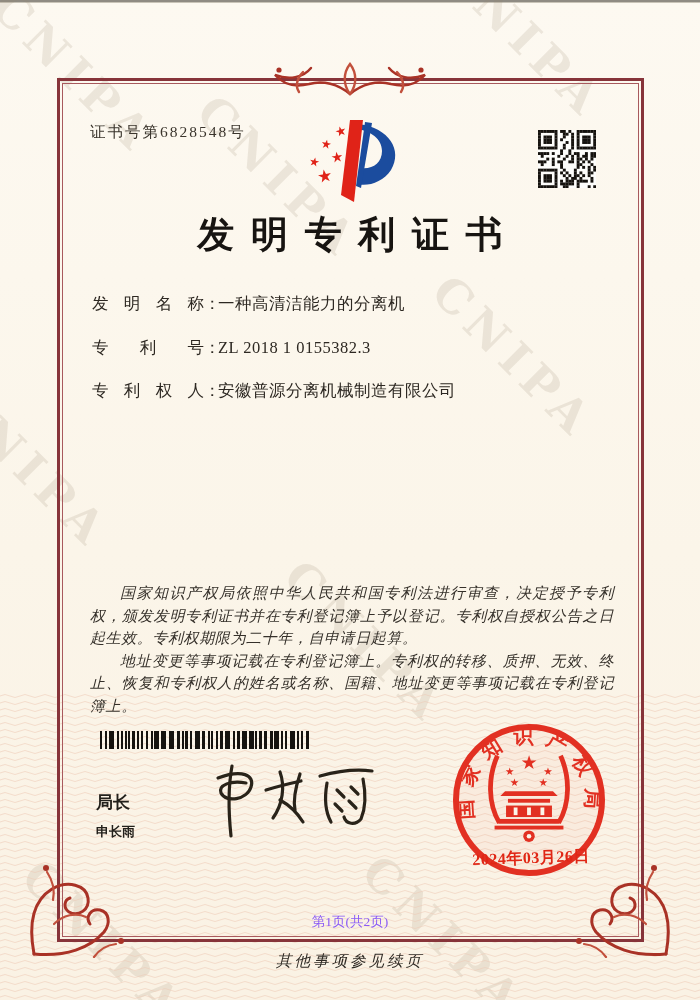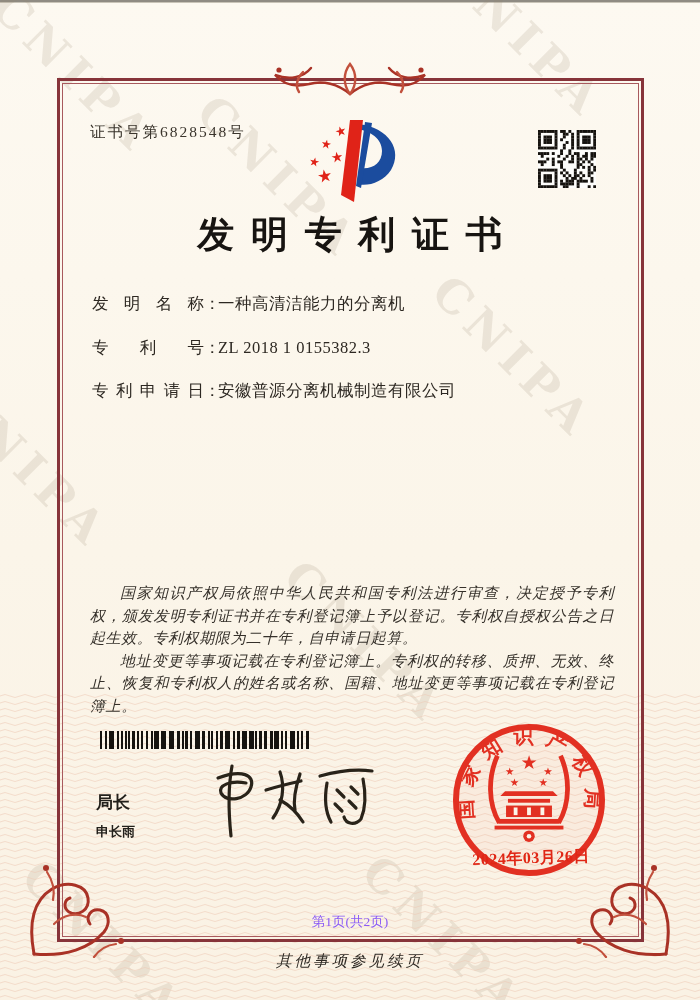--- a/index.html
+++ b/index.html
@@ -421,21 +421,21 @@
 <div class="abs title">发明专利证书</div>
 
 <div class="abs fields">
   <div class="field-row">
     <span class="f-label">发明名称</span><span class="f-colon">：</span><span class="f-value">一种高清洁能力的分离机</span>
   </div>
   <div class="field-row">
     <span class="f-label">专利号</span><span class="f-colon">：</span><span class="f-value">ZL 2018 1 0155382.3</span>
   </div>
   <div class="field-row">
-    <span class="f-label">专利申请日</span><span class="f-colon">：</span><span class="f-value">安徽普源分离机械制造有限公司</span>
+    <span class="f-label">专利权人</span><span class="f-colon">：</span><span class="f-value">安徽普源分离机械制造有限公司</span>
   </div>
 </div>
 
 <div class="abs paras">
   <p>国家知识产权局依照中华人民共和国专利法进行审查，决定授予专利权，颁发发明专利证书并在专利登记簿上予以登记。专利权自授权公告之日起生效。专利权期限为二十年，自申请日起算。</p>
   <p>地址变更等事项记载在专利登记簿上。专利权的转移、质押、无效、终止、恢复和专利权人的姓名或名称、国籍、地址变更等事项记载在专利登记簿上。</p>
 </div>
 
 <div class="abs barcode"><i style="width:2px;margin-right:3px"></i><i style="width:2px;margin-right:2px"></i><i style="width:5px;margin-right:3px"></i><i style="width:2px;margin-right:2px"></i><i style="width:2px;margin-right:2px"></i><i style="width:2px;margin-right:1px"></i><i style="width:2px;margin-right:2px"></i><i style="width:3px;margin-right:2px"></i><i style="width:2px;margin-right:2px"></i><i style="width:2px;margin-right:3px"></i><i style="width:2px;margin-right:3px"></i><i style="width:2px;margin-right:1px"></i><i style="width:5px;margin-right:2px"></i><i style="width:5px;margin-right:3px"></i><i style="width:5px;margin-right:3px"></i><i style="width:3px;margin-right:2px"></i><i style="width:2px;margin-right:1px"></i><i style="width:3px;margin-right:2px"></i><i style="width:2px;margin-right:3px"></i><i style="width:5px;margin-right:2px"></i><i style="width:3px;margin-right:3px"></i><i style="width:2px;margin-right:1px"></i><i style="width:2px;margin-right:3px"></i><i style="width:2px;margin-right:2px"></i><i style="width:3px;margin-right:2px"></i><i style="width:5px;margin-right:3px"></i><i style="width:2px;margin-right:2px"></i><i style="width:3px;margin-right:2px"></i><i style="width:5px;margin-right:2px"></i><i style="width:5px;margin-right:1px"></i><i style="width:2px;margin-right:2px"></i><i style="width:3px;margin-right:2px"></i><i style="width:3px;margin-right:3px"></i><i style="width:3px;margin-right:1px"></i><i style="width:5px;margin-right:2px"></i><i style="width:2px;margin-right:2px"></i><i style="width:2px;margin-right:3px"></i><i style="width:5px;margin-right:2px"></i><i style="width:2px;margin-right:2px"></i><i style="width:2px;margin-right:3px"></i><i style="width:3px;margin-right:3px"></i></div>
 

